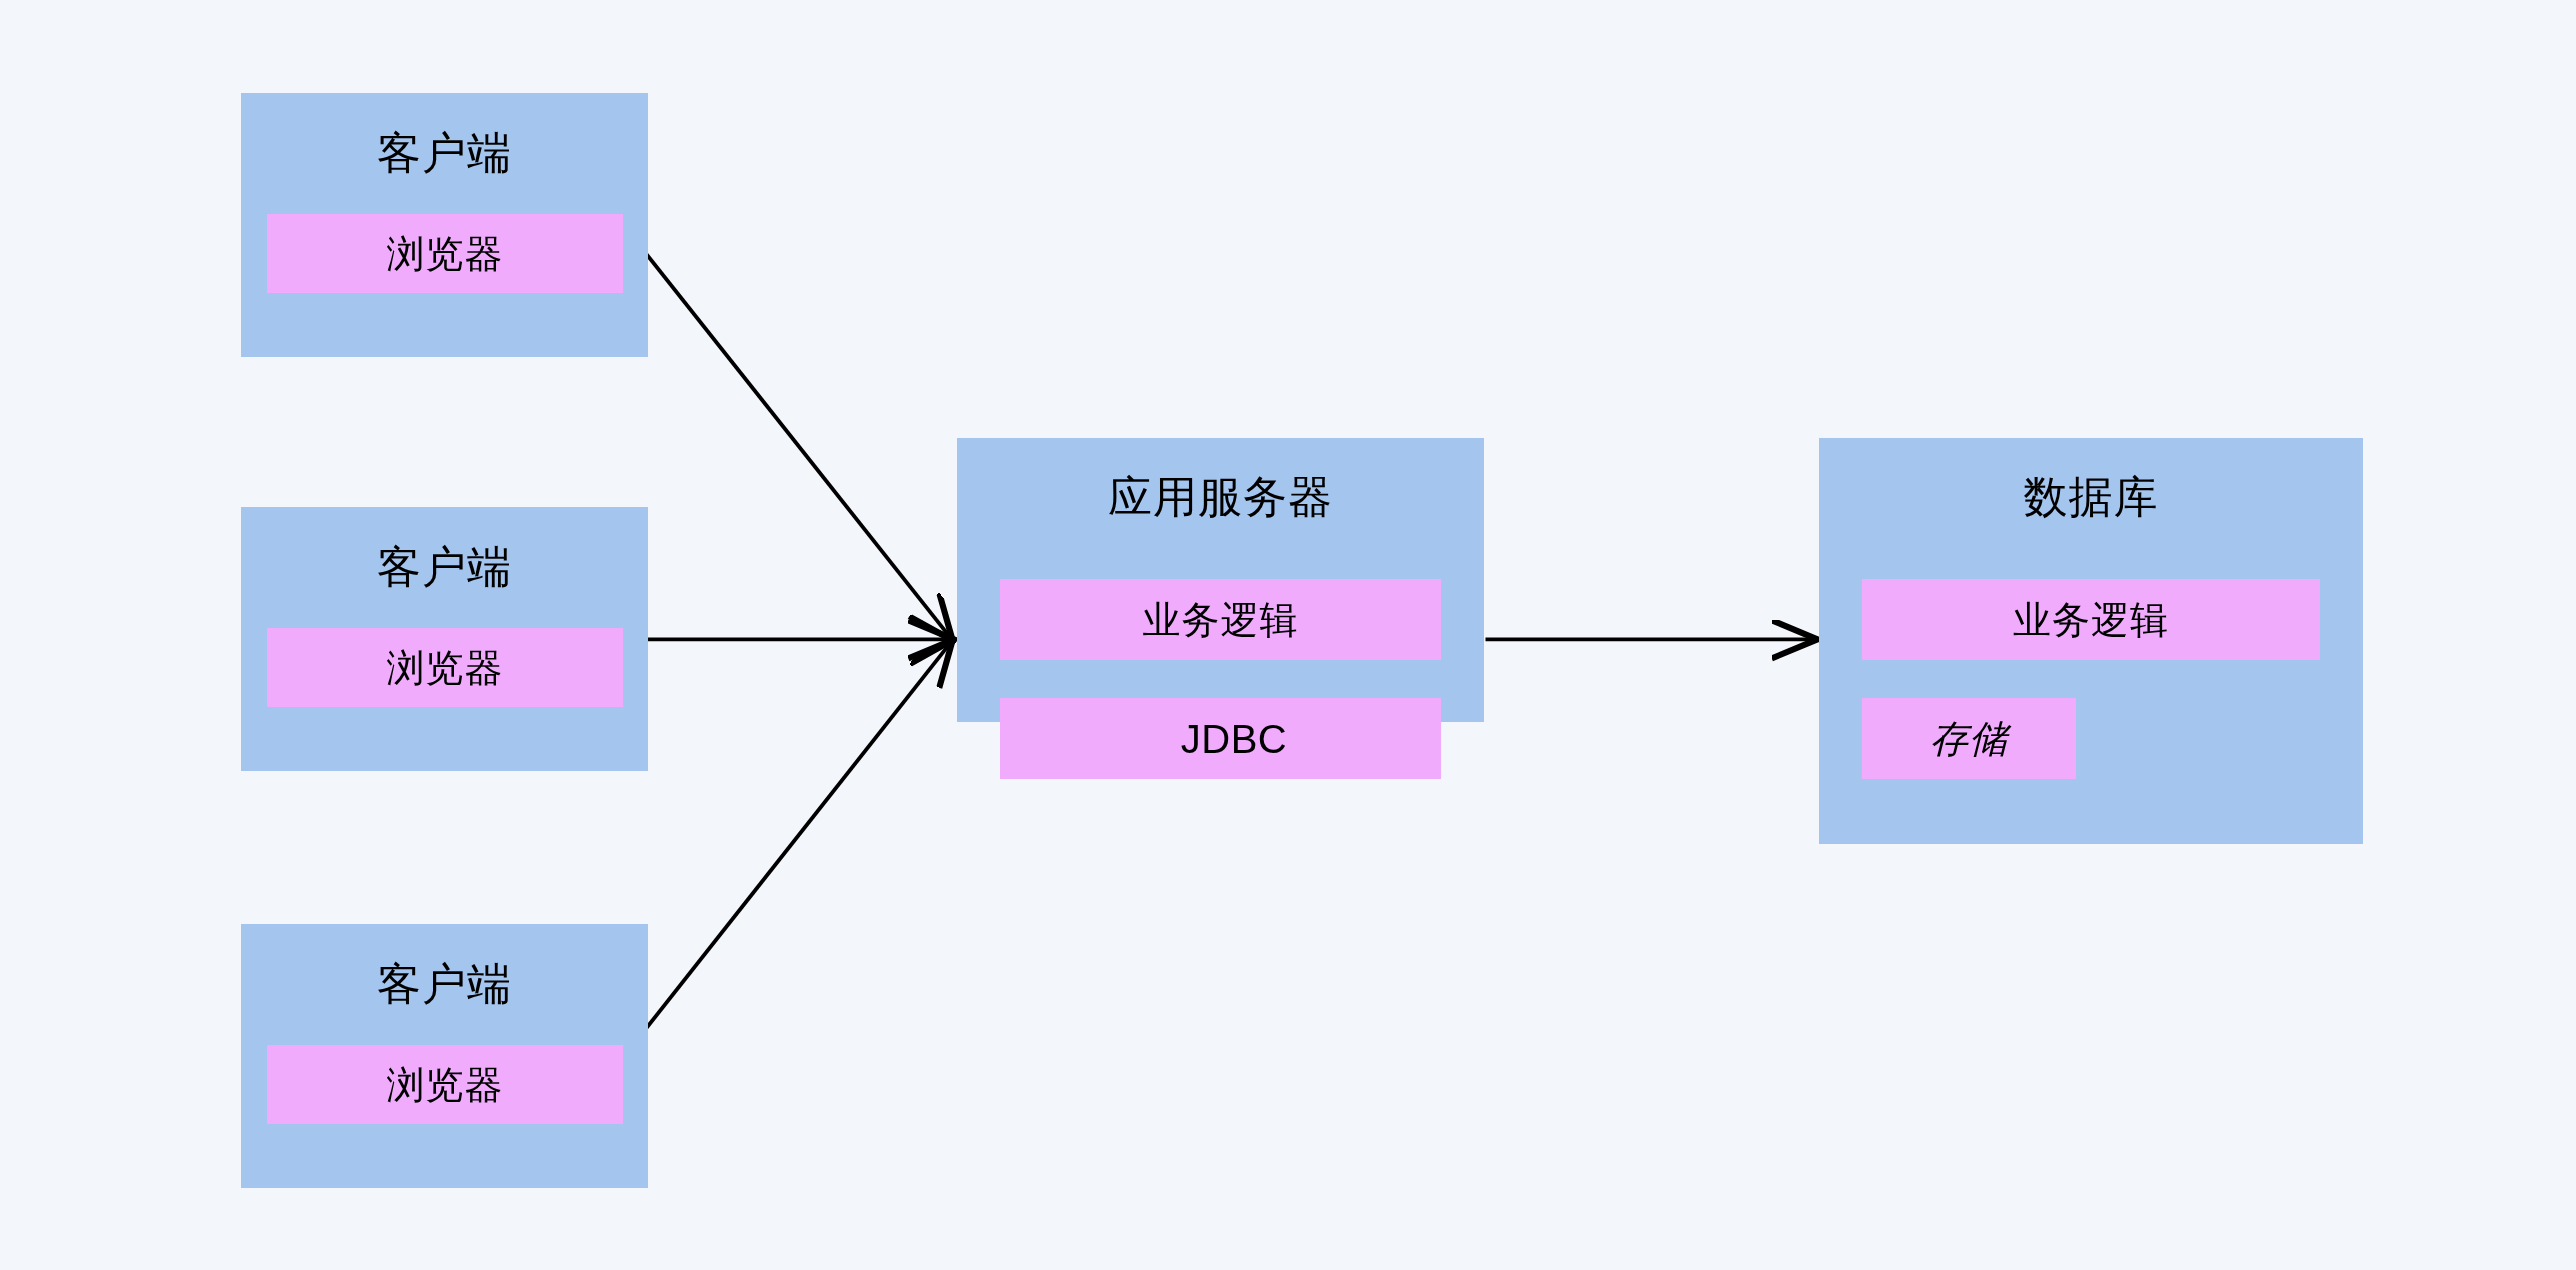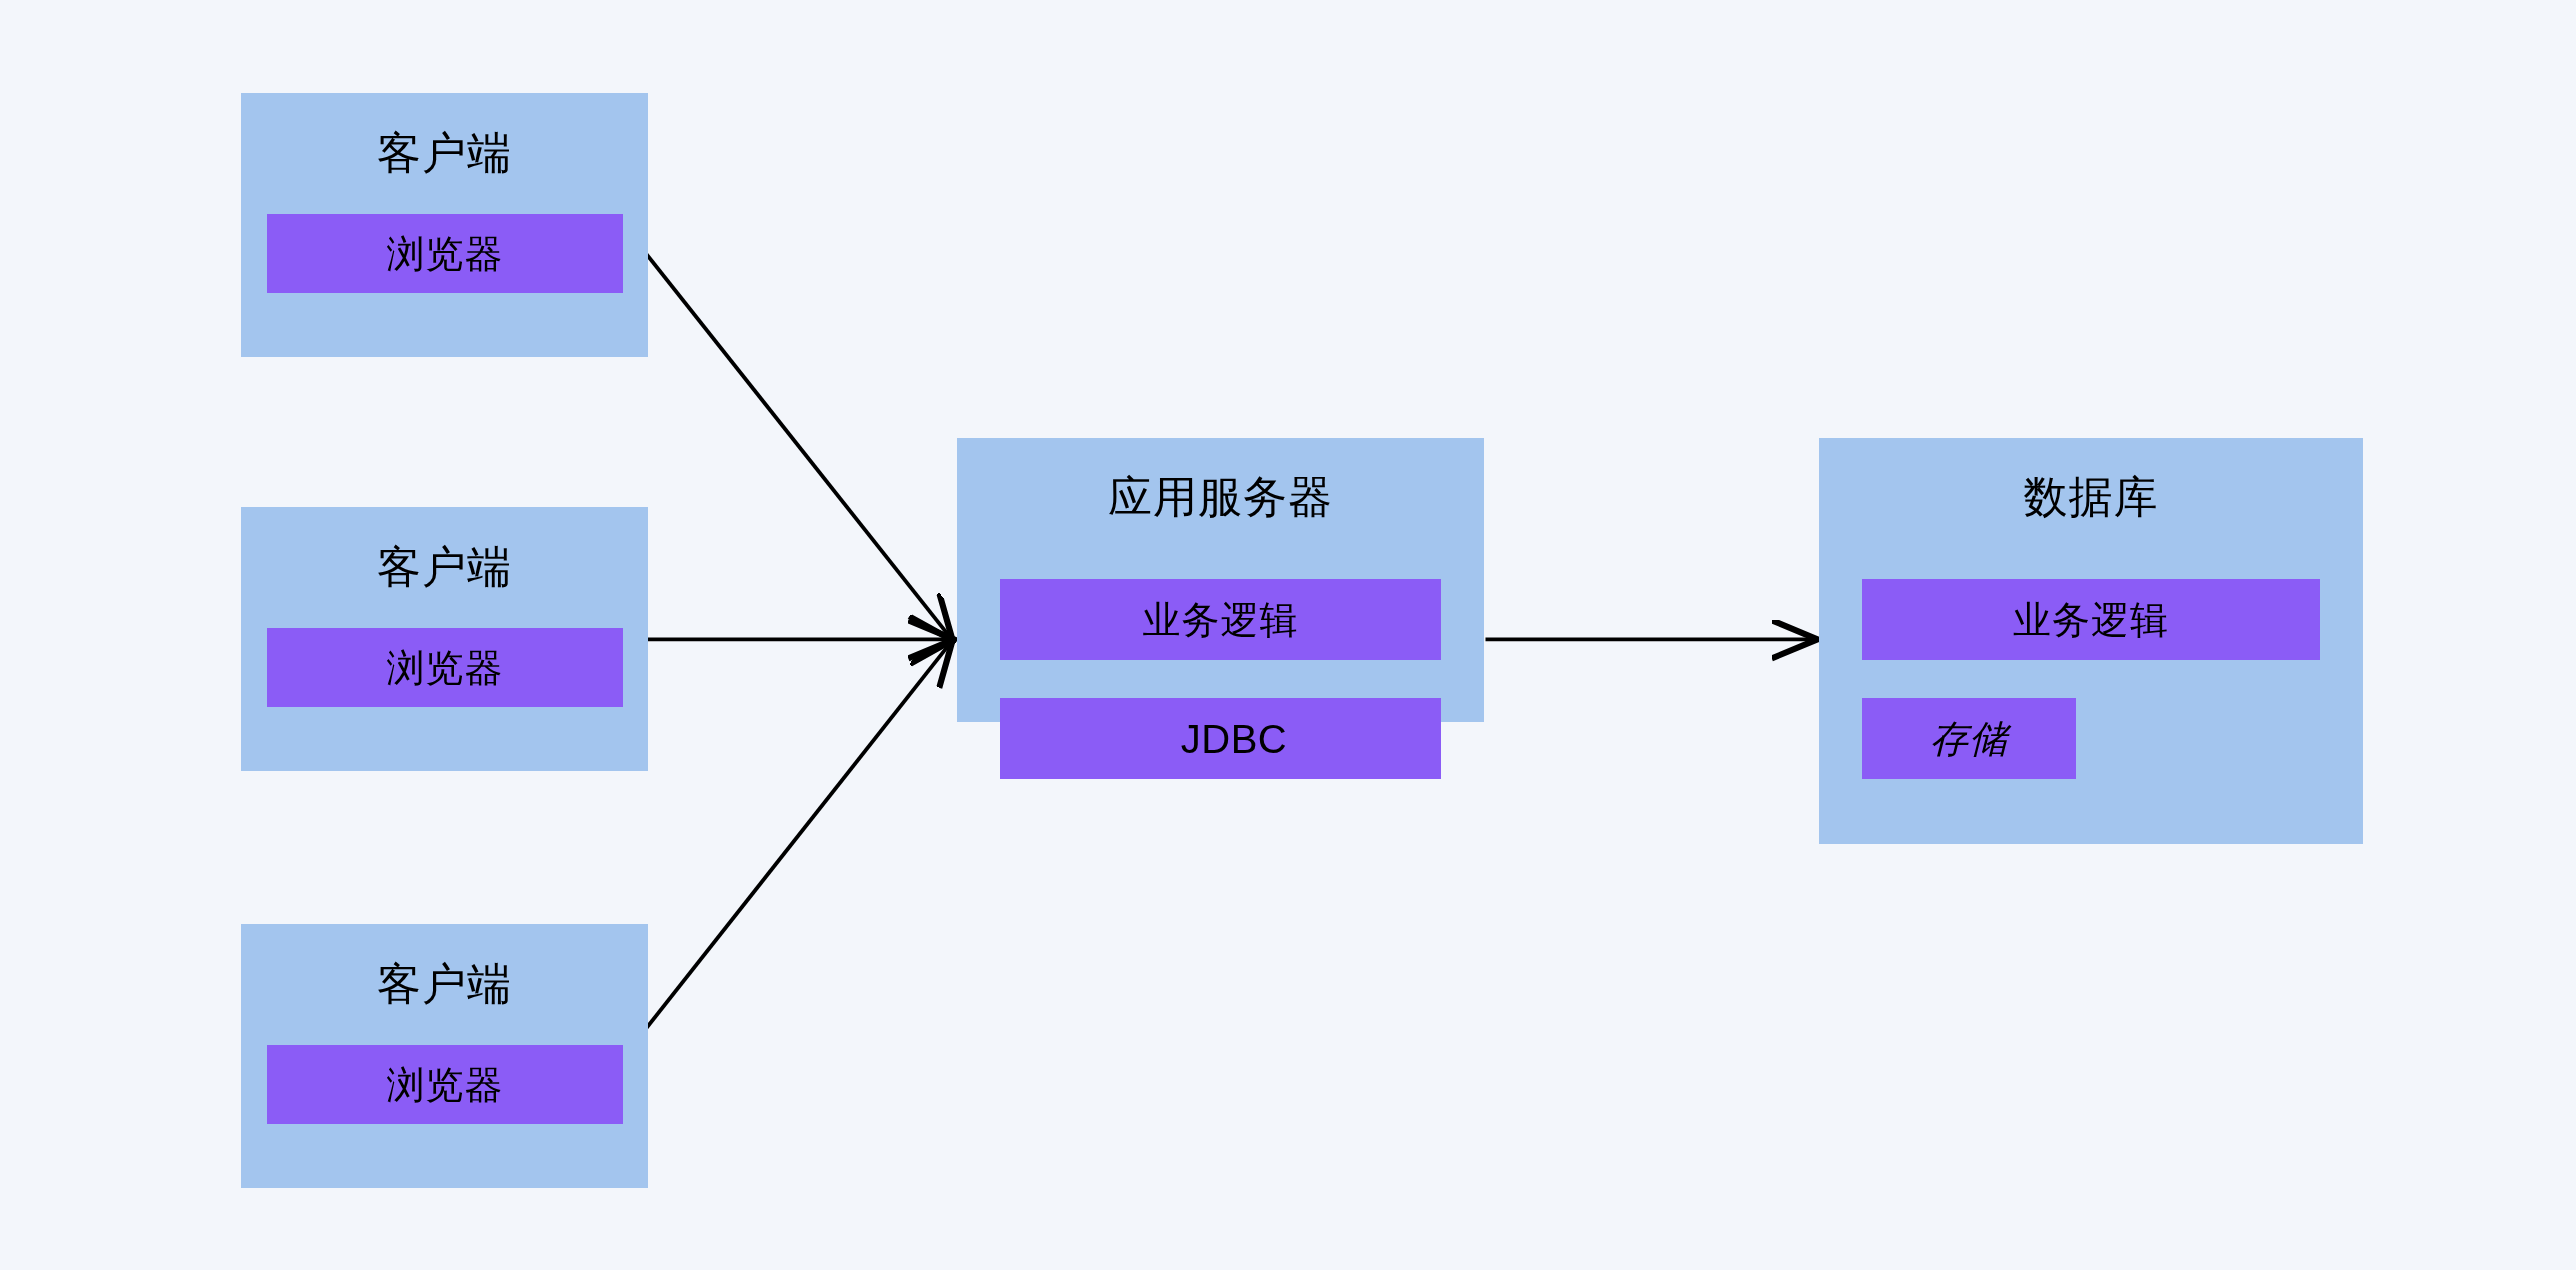--- a/index.html
+++ b/index.html
@@ -38,21 +38,21 @@
   }
   .node-title {
     color: #000000;
     font-size: 44px;
     line-height: 1;
     white-space: nowrap;
     letter-spacing: 1px;
   }
   .sub-box {
     position: absolute;
-    background: #8b5cf6;
+    background: #f0abfc;
     display: flex;
     align-items: center;
     justify-content: center;
     box-sizing: border-box;
   }
   .sub-label {
     color: #000000;
     font-size: 38px;
     line-height: 1;
     white-space: nowrap;

